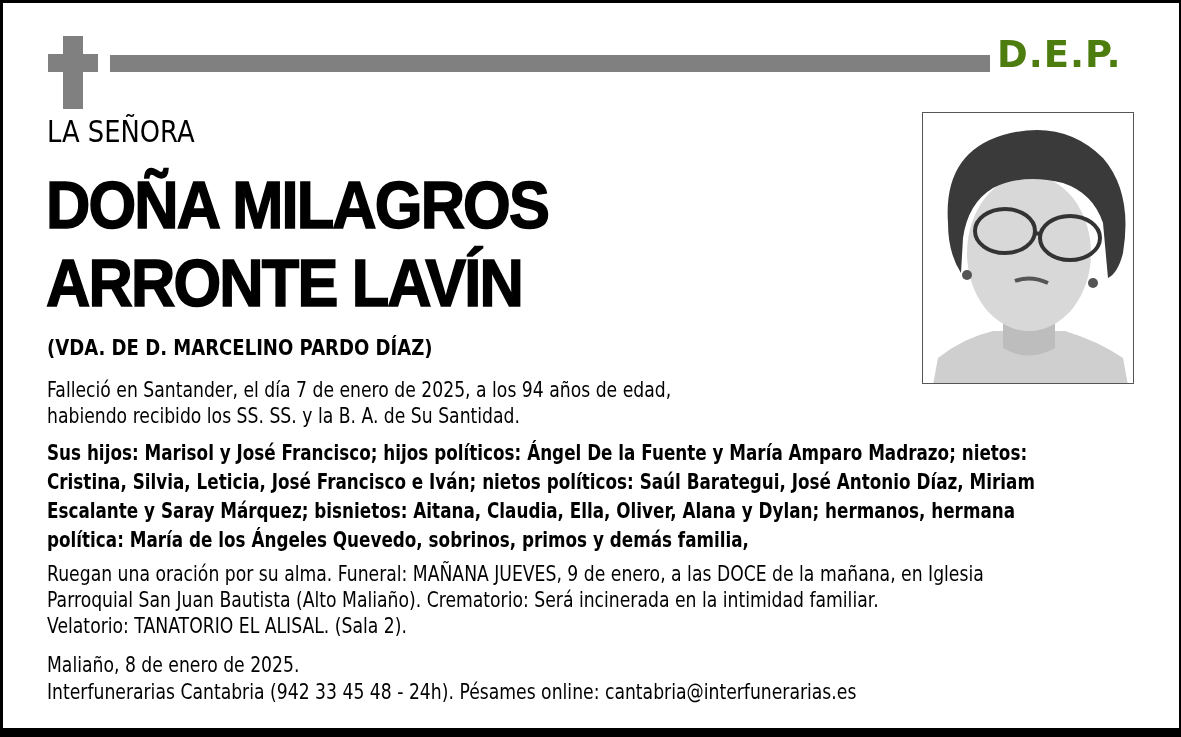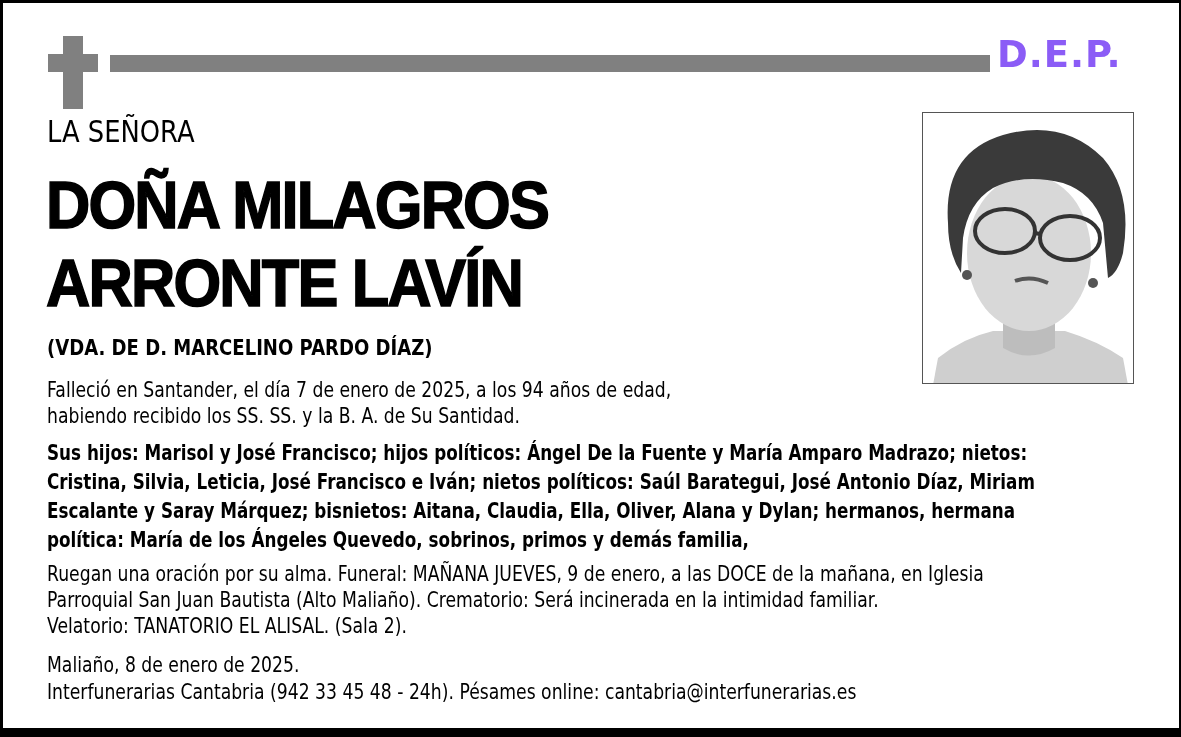--- a/index.html
+++ b/index.html
@@ -2,21 +2,21 @@
 <html><head>
 <meta charset="utf-8">
 <style>
   html, body { margin:0; padding:0; }
   body { width:1181px; height:737px; background:#fff; position:relative; overflow:hidden; font-family:"Liberation Sans", sans-serif; color:#000; }
   .frame { position:absolute; left:0; top:0; width:1181px; height:737px; box-sizing:border-box;
     border-top:3px solid #000; border-left:3px solid #000; border-right:2px solid #000; border-bottom:9px solid #000; }
   .cross-v { position:absolute; left:63px; top:36px; width:20px; height:73px; background:#808080; }
   .cross-h { position:absolute; left:48px; top:54px; width:50px; height:18px; background:#808080; }
   .rule { position:absolute; left:110px; top:55px; width:880px; height:17px; background:#808080; }
-  .dep { position:absolute; left:997px; top:36px; font-family:"DejaVu Sans", sans-serif; font-weight:bold; font-size:37px; color:#8b5cf6; letter-spacing:1px; line-height:1; }
+  .dep { position:absolute; left:997px; top:36px; font-family:"DejaVu Sans", sans-serif; font-weight:bold; font-size:37px; color:#4d7c0f; letter-spacing:1px; line-height:1; }
   .lasenora { position:absolute; left:47px; top:117px; font-family:"DejaVu Sans", sans-serif; font-size:30px; line-height:1; transform:scaleX(0.86); transform-origin:left; }
   .name { position:absolute; left:46px; font-family:"Liberation Sans", sans-serif; font-weight:bold; font-size:66px; line-height:1; letter-spacing:-2px; transform:scaleX(0.93); transform-origin:left; -webkit-text-stroke:1.5px #000; }
   .name1 { top:172px; }
   .name2 { top:250px; }
   .widow { position:absolute; left:47px; top:337px; font-family:"DejaVu Sans", sans-serif; font-weight:bold; font-size:22px; line-height:1; transform:scaleX(0.82); transform-origin:left; }
   .para { position:absolute; left:47px; font-family:"DejaVu Sans", sans-serif; font-size:20.5px; line-height:26px; transform:scaleX(0.84); transform-origin:left; white-space:nowrap; }
   .bold { font-weight:bold; font-size:21px; transform:scaleX(0.8); }
   .photo { position:absolute; left:922px; top:112px; width:212px; height:272px; border:1px solid #555; box-sizing:border-box; background:#fff; overflow:hidden; }
 </style>
 </head>

